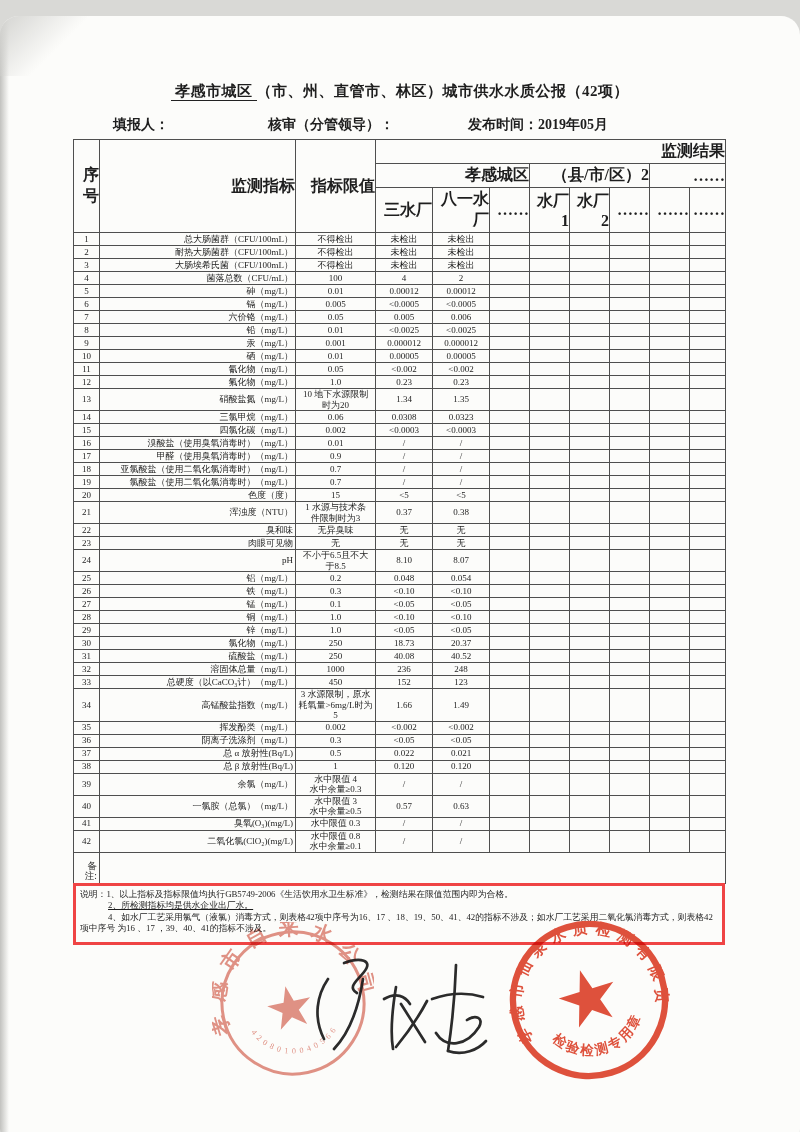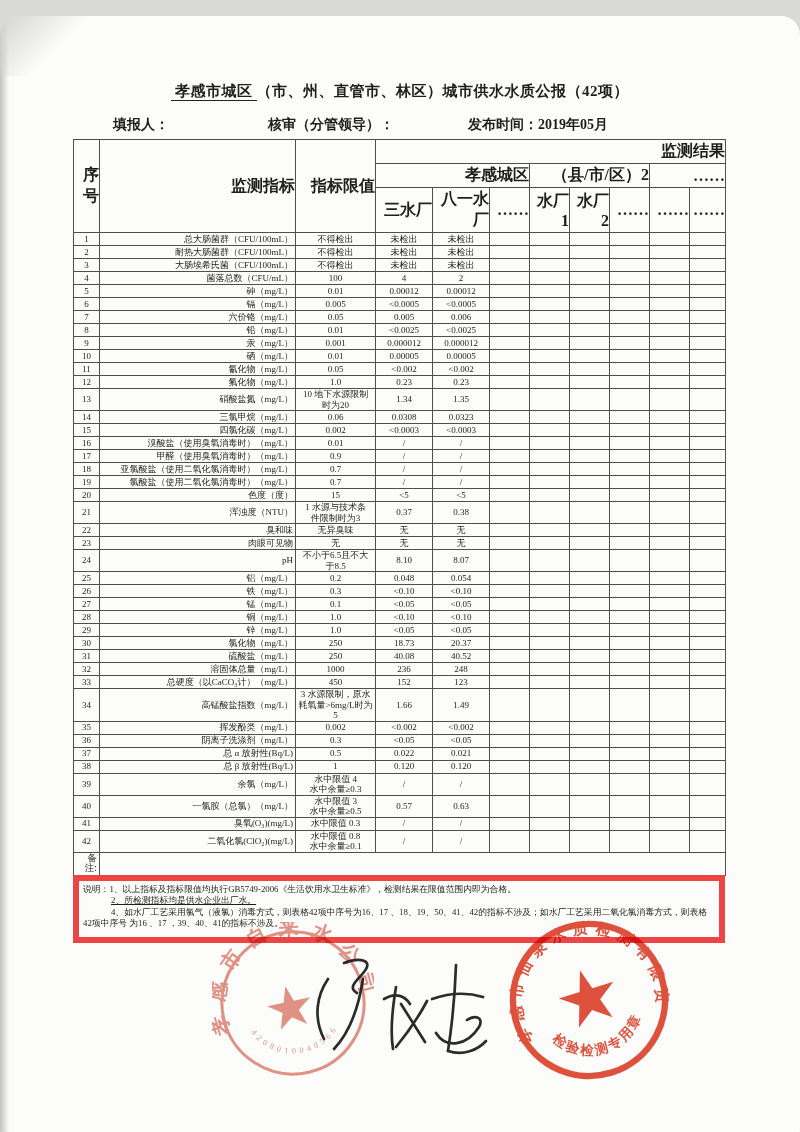--- a/index.html
+++ b/index.html
@@ -18,23 +18,23 @@
   .meta .m2{position:absolute;left:268px;}
   .meta .m3{position:absolute;left:468px;}
 
   table.report{border-collapse:collapse;table-layout:fixed;width:652px;margin:7px 0 0 73px;}
   .report th,.report td{border:1px solid #4f4f4f;overflow:hidden;}
   .report th{font-size:16px;font-weight:bold;height:15px;padding:1px 0;text-align:right;}
   .report td{font-size:9px;line-height:10.5px;height:12px;padding:0 2px;}
   .report td.l{text-align:right;padding-left:3px;}
   .report td.c{text-align:center;}
   .report td.lim{text-align:center;white-space:pre-line;}
-  .report tr.remark td{height:22px;font-size:9.5px;vertical-align:top;padding-top:0;}
-
-  .notes{box-sizing:border-box;width:652px;margin-left:73px;margin-top:-1px;border:6px solid #ef4444;
+  .report tr.remark td{height:22px;font-size:9.5px;vertical-align:top;padding-top:8px;}
+
+  .notes{box-sizing:border-box;width:652px;margin-left:73px;margin-top:-1px;border:3px solid #ef4444;
          font-size:8.8px;line-height:11.6px;padding:3px 5px 7px 4px;}
   .notes .n-indent{margin-left:28px;text-decoration:underline;}
   .notes .n-hang{text-indent:28px;}
 
   .stamp{position:absolute;mix-blend-mode:multiply;}
   .stamp-left{left:212px;top:906px;opacity:.60;}
   .stamp-right{left:500px;top:895px;opacity:.88;}
   .signature{position:absolute;left:300px;top:933px;z-index:5;}
 </style>
 </head>

